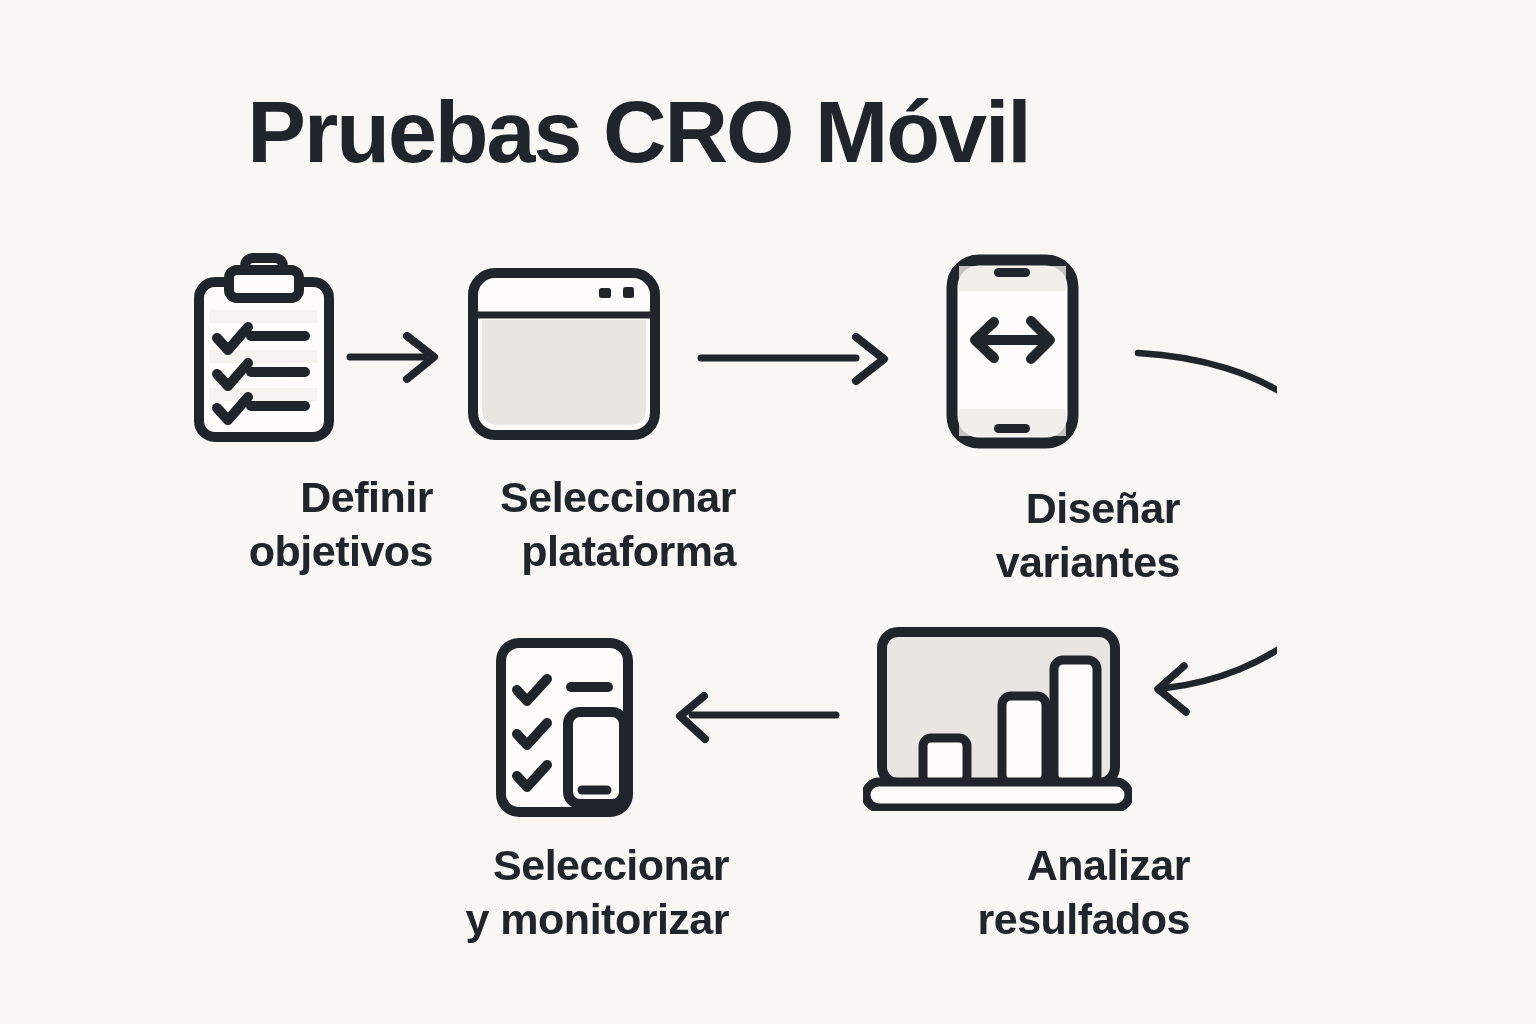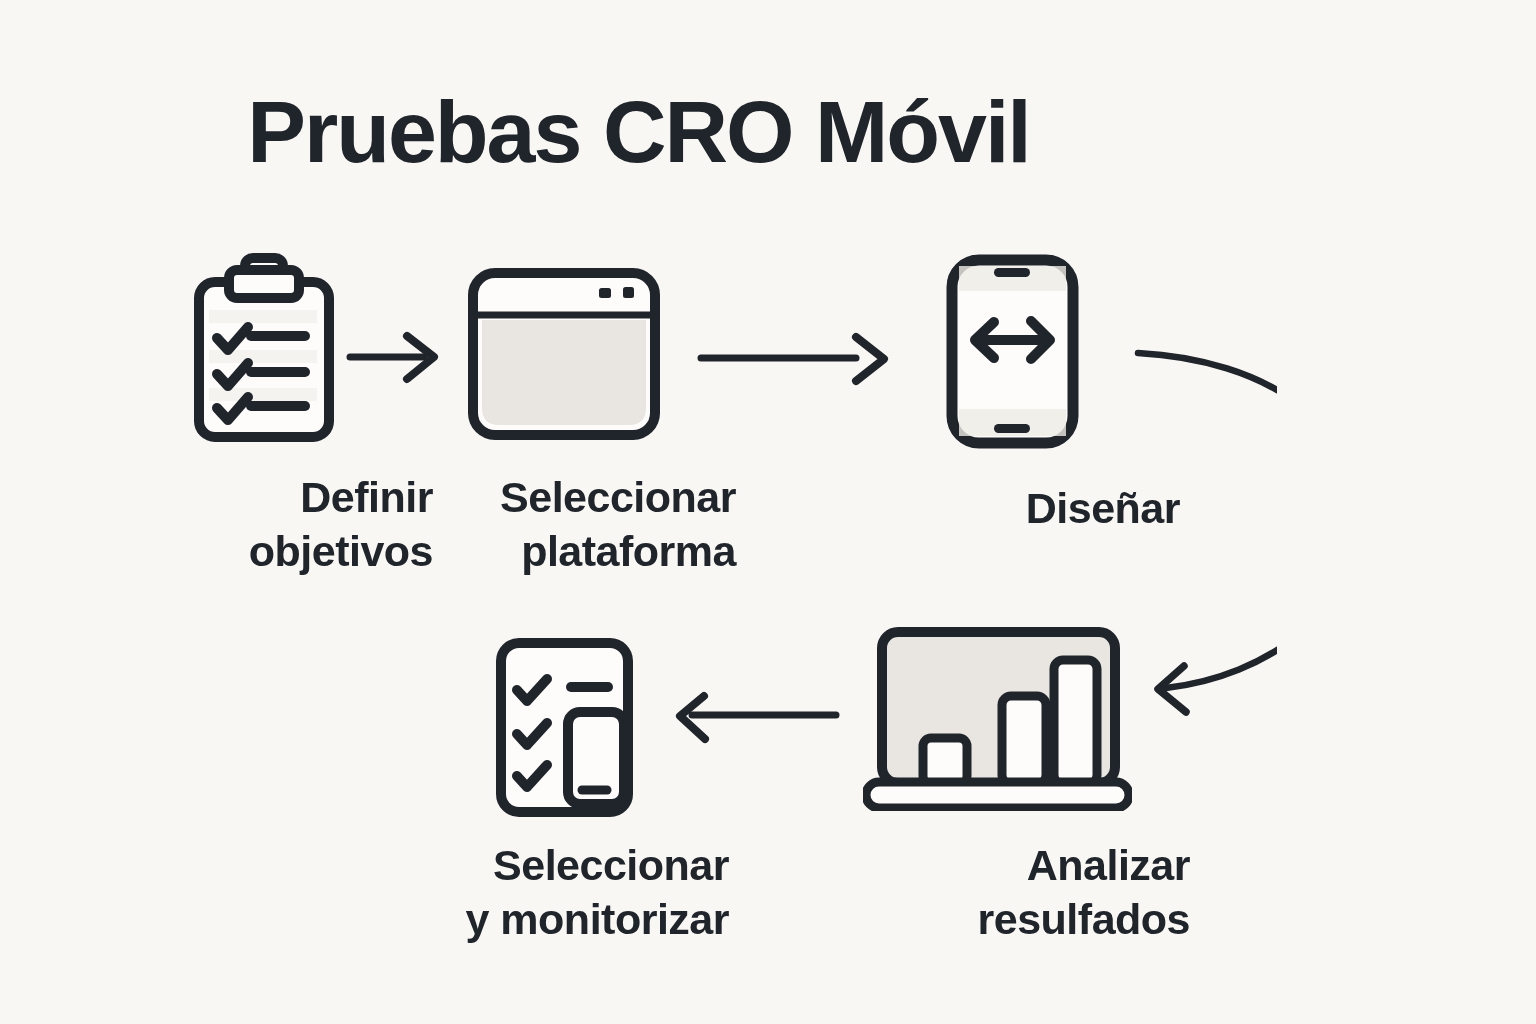--- a/index.html
+++ b/index.html
@@ -93,20 +93,21 @@
       <rect class="band" x="14" y="13" width="107" height="25" opacity="0.8"></rect>
       <rect class="band" x="14" y="156" width="107" height="27" opacity="0.8"></rect>
       <rect class="inkfill" x="49" y="15" width="36" height="9" rx="4.5"></rect>
       <rect class="inkfill" x="49" y="171" width="36" height="9" rx="4.5"></rect>
       <path class="stk" stroke-width="10" d="M31,87 H104"></path>
       <path class="stk" stroke-width="10" d="M49,69 L30,87 L49,105"></path>
       <path class="stk" stroke-width="10" d="M86,68 L105,87 L86,106"></path>
     </svg>
     <div class="caption" style="left:840px;top:470px;width:340px;margin-top:11px;">
       <span>Diseñar</span>
+      <span>variantes</span>
     </div>
   </div>
 
   <div>
     <svg class="icon" style="left:863px;top:626px;" width="269" height="185" viewBox="0 0 269 185">
       <rect class="gray" x="19" y="6" width="233" height="151" rx="16" stroke-width="10"></rect>
       <rect class="paper" x="60" y="112" width="44" height="46" rx="8" stroke-width="9"></rect>
       <rect class="paper" x="139" y="70" width="44" height="88" rx="9" stroke-width="9"></rect>
       <rect class="paper" x="191" y="34" width="43" height="124" rx="9" stroke-width="9"></rect>
       <rect class="paper" x="3" y="156" width="263" height="26" rx="13" stroke-width="9"></rect>

